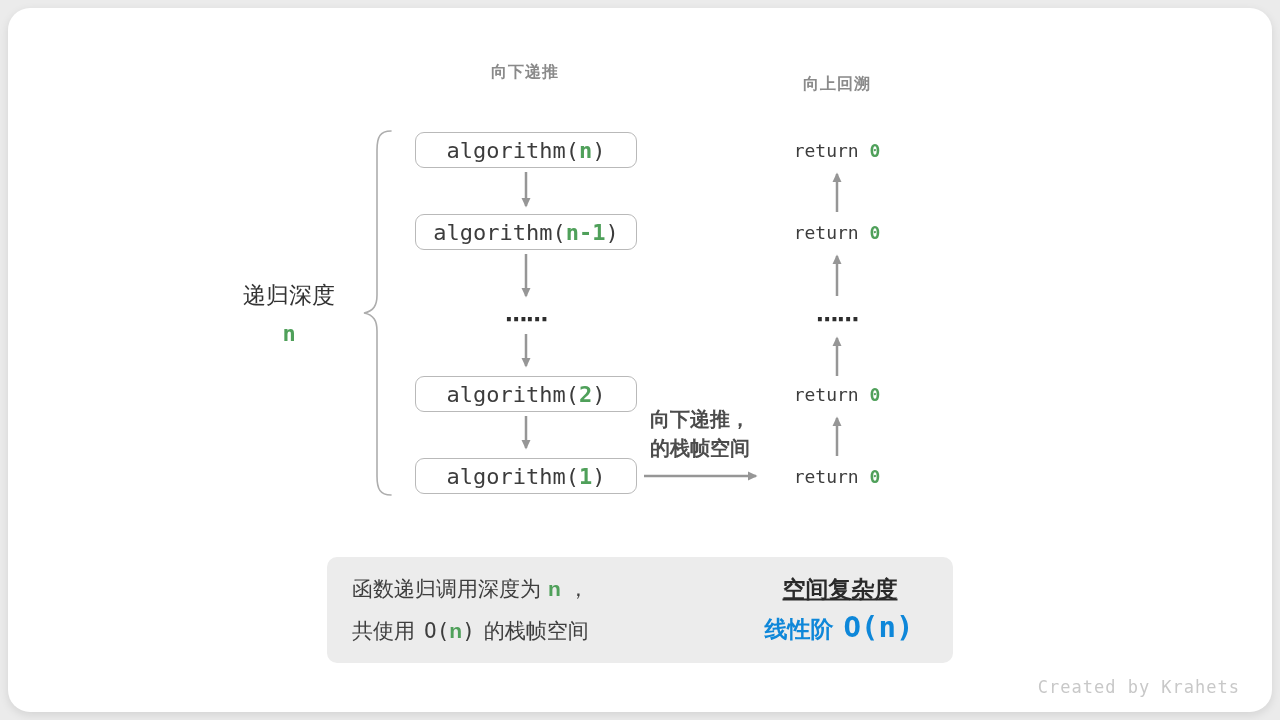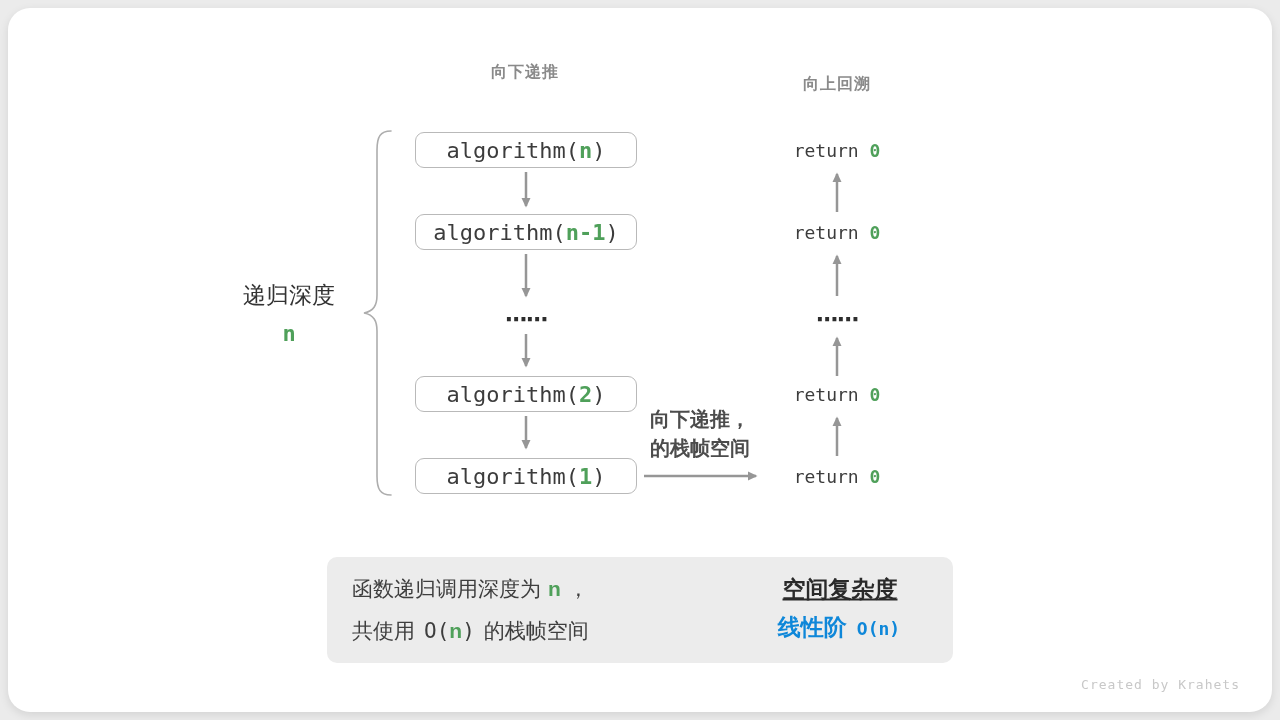--- a/index.html
+++ b/index.html
@@ -54,26 +54,26 @@
   .pad-var{margin:0 7px;}
   .pad-l{margin-left:9px;}
   .sum-title{
     font-size:23px;font-weight:700;color:#2a2a2a;text-decoration:underline;
   }
   .sum-value{
     font-size:23px;font-weight:700;color:#0e87d9;
   }
   .sum-value .code-bold{
     font-family:"DejaVu Sans Mono","Liberation Mono",monospace;
-    font-weight:700;margin-left:10px;font-size:18px;
+    font-weight:700;margin-left:10px;font-size:29px;
   }
   .footer{
     position:absolute;right:40px;top:677px;
     font-family:"DejaVu Sans Mono","Liberation Mono",monospace;
-    font-size:13px;color:#c8c8c8;letter-spacing:1px;
+    font-size:17px;color:#c8c8c8;letter-spacing:1px;
   }
 </style>
 </head>
 <body>
 
 <div class="card"></div>
 
 <svg class="overlay" viewBox="0 0 1280 720">
   <defs>
     <marker id="ah" markerUnits="userSpaceOnUse" markerWidth="12" markerHeight="12" refX="8" refY="5" orient="auto">

